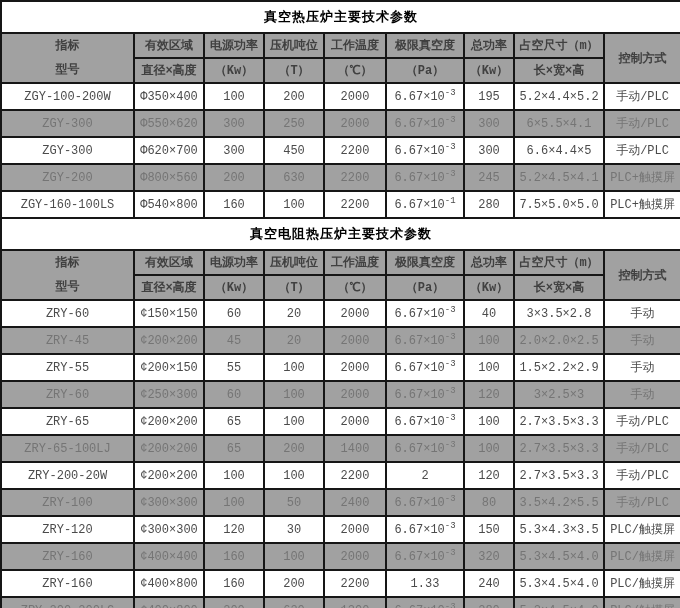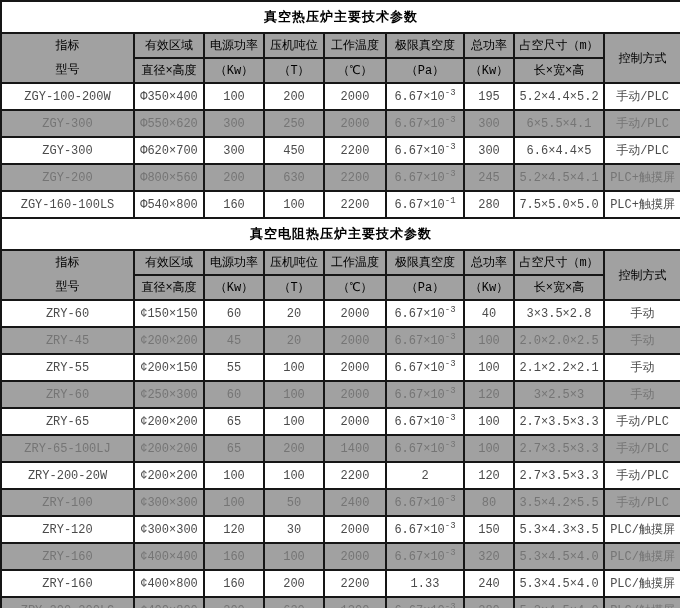--- a/index.html
+++ b/index.html
@@ -23,22 +23,22 @@
     background:#ffffff;
     color:#000000;
     font-weight:bold;
     font-size:13px;
     letter-spacing:1px;
     font-family:"DejaVu Sans","Liberation Sans",sans-serif;
   }
   .hrow th{
     height:23px;
     background:#a1a1a1;
-    color:#000000;
-    font-weight:normal;
+    color:#404040;
+    font-weight:bold;
     font-size:12px;
   }
   .hrow th .hline{line-height:24px;height:24px;}
   .drow td{
     height:25px;
     background:#ffffff;
     color:#4b4b4b;
     font-size:12px;
   }
   .drow.alt td{
@@ -196,21 +196,21 @@
           <td>手动</td>
         </tr>
         <tr class="drow">
           <td>ZRY-55</td>
           <td>¢200×150</td>
           <td>55</td>
           <td>100</td>
           <td>2000</td>
           <td>6.67×10<sup>-3</sup></td>
           <td>100</td>
-          <td>2.1×2.2×2.1</td>
+          <td>1.5×2.2×2.9</td>
           <td>手动</td>
         </tr>
         <tr class="drow alt">
           <td>ZRY-60</td>
           <td>¢250×300</td>
           <td>60</td>
           <td>100</td>
           <td>2000</td>
           <td>6.67×10<sup>-3</sup></td>
           <td>120</td>

